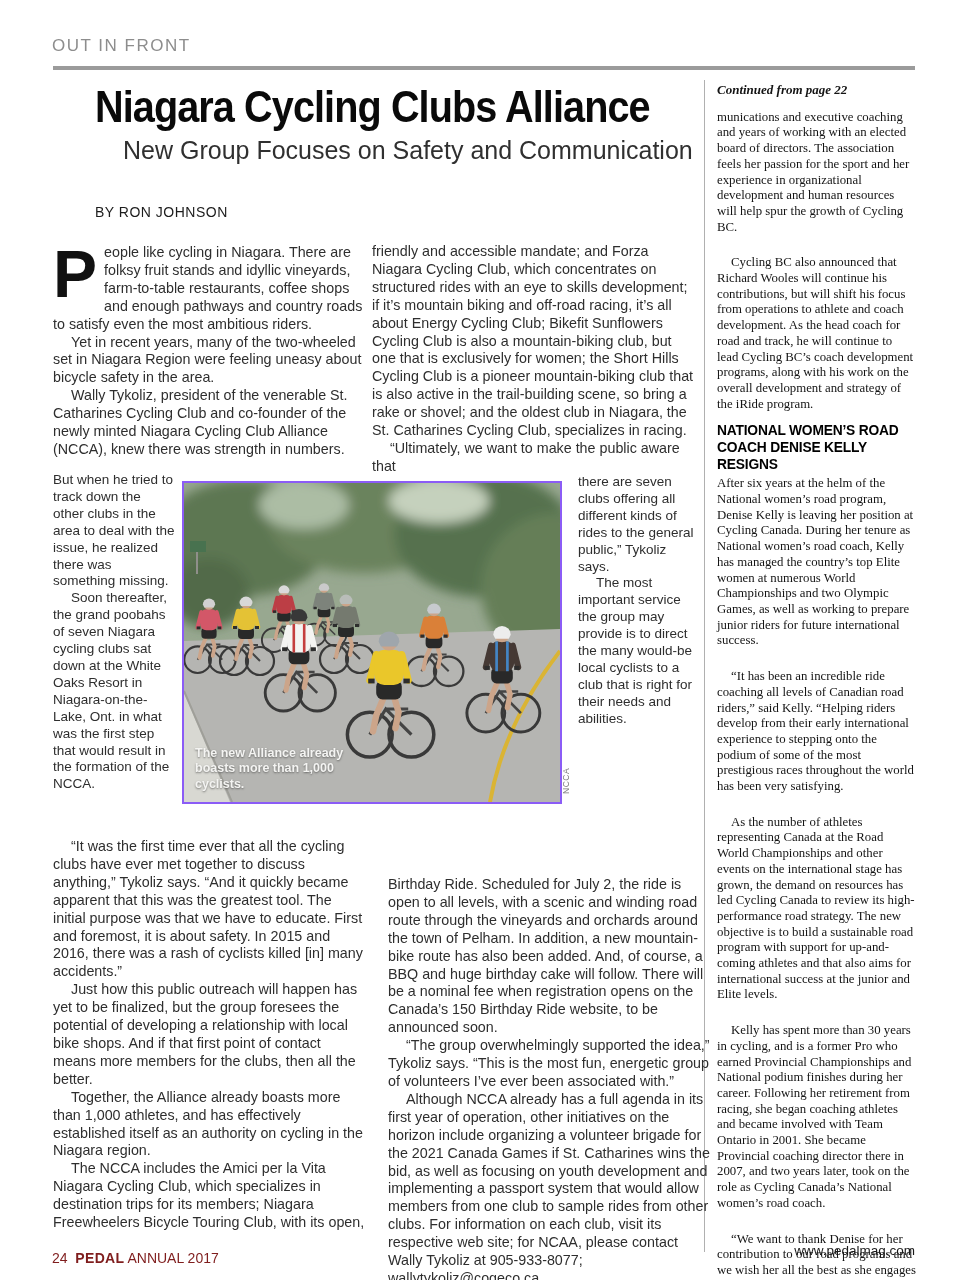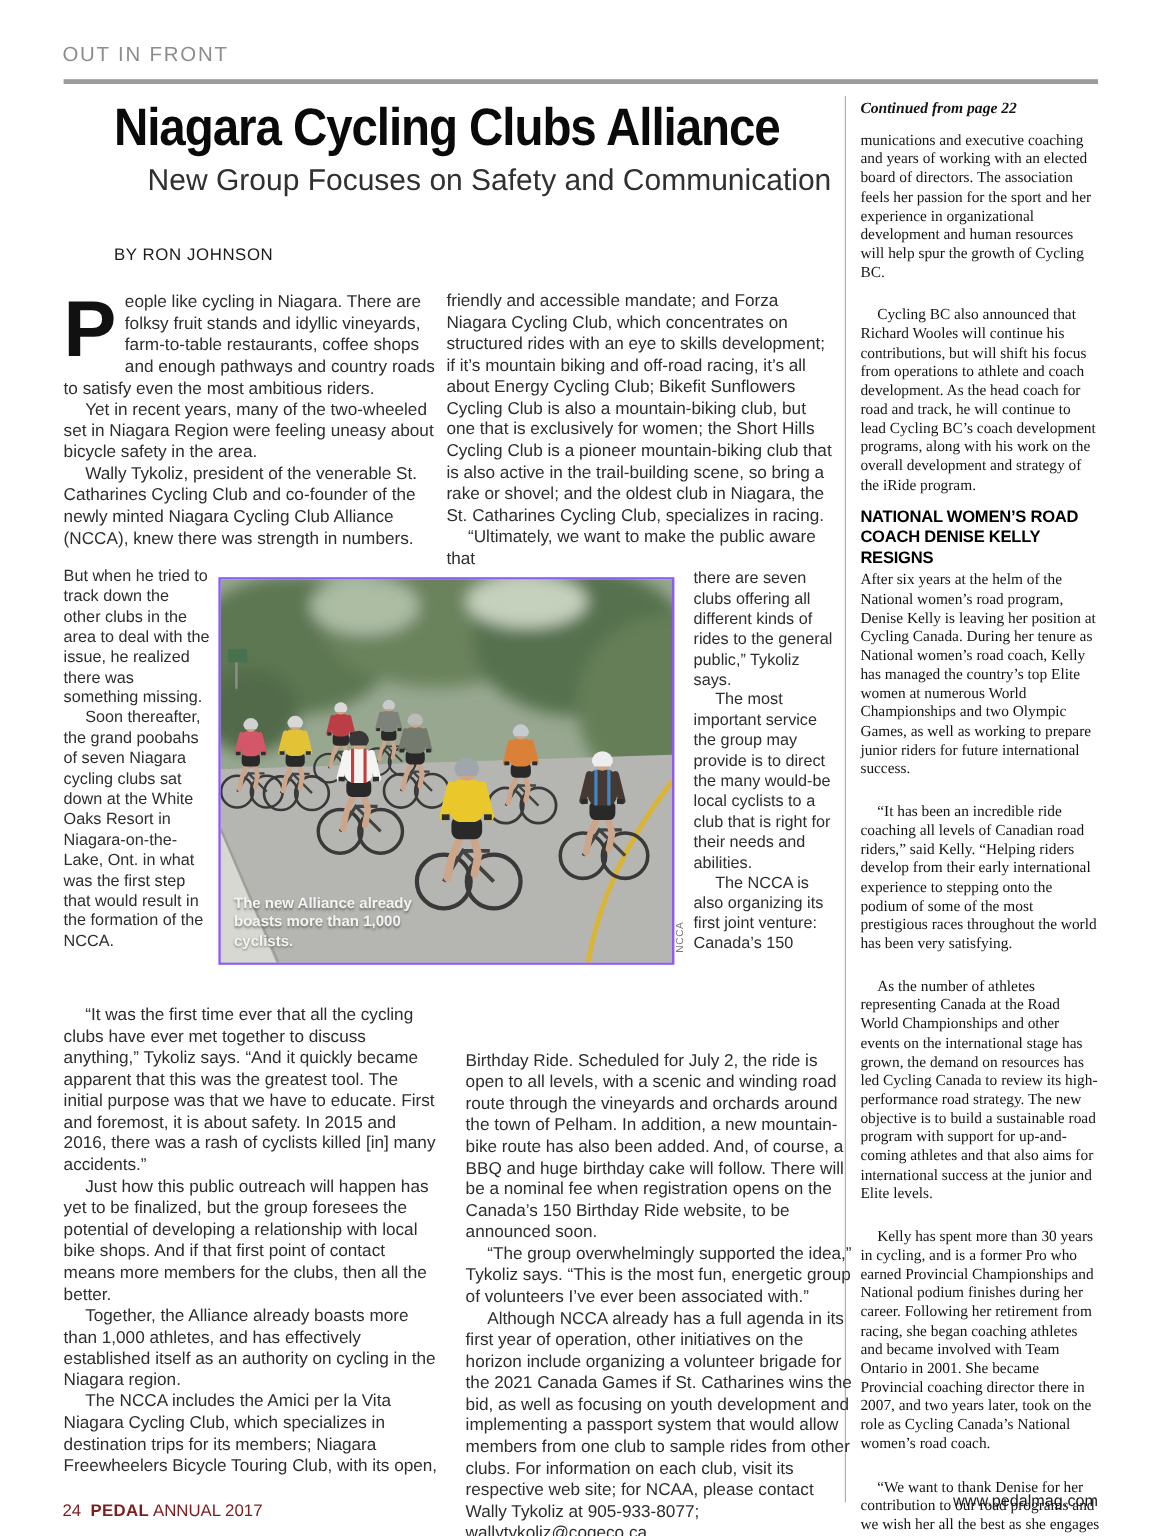--- a/index.html
+++ b/index.html
@@ -76,21 +76,20 @@
   </div>
 
   <div class="abs body-col col2-top">
     <p>friendly and accessible mandate; and Forza Niagara Cycling Club, which concentrates on structured rides with an eye to skills development; if it’s mountain biking and off-road racing, it’s all about Energy Cycling Club; Bikefit Sunflowers Cycling Club is also a mountain-biking club, but one that is exclusively for women; the Short Hills Cycling Club is a pioneer mountain-biking club that is also active in the trail-building scene, so bring a rake or shovel; and the oldest club in Niagara, the St. Catharines Cycling Club, specializes in racing.</p>
     <p class="ind">“Ultimately, we want to make the public aware that</p>
   </div>
 
   <div class="abs body-col narrow col2-narrow">
     <p>there are seven clubs offering all different kinds of rides to the general public,” Tykoliz says.</p>
     <p class="ind">The most important service the group may provide is to direct the many would-be local cyclists to a club that is right for their needs and abilities.</p>
-    <p class="ind">The NCCA is also organizing its first joint venture: Canada’s 150</p>
   </div>
 
   <div class="abs body-col col2-bottom">
     <p>Birthday Ride. Scheduled for July 2, the ride is open to all levels, with a scenic and winding road route through the vineyards and orchards around the town of Pelham. In addition, a new mountain-bike route has also been added. And, of course, a BBQ and huge birthday cake will follow. There will be a nominal fee when registration opens on the Canada’s 150 Birthday Ride website, to be announced soon.</p>
     <p class="ind">“The group overwhelmingly supported the idea,” Tykoliz says. “This is the most fun, energetic group of volunteers I’ve ever been associated with.”</p>
     <p class="ind">Although NCCA already has a full agenda in its first year of operation, other initiatives on the horizon include organizing a volunteer brigade for the 2021 Canada Games if St. Catharines wins the bid, as well as focusing on youth development and implementing a passport system that would allow members from one club to sample rides from other clubs. For information on each club, visit its respective web site; for NCAA, please contact Wally Tykoliz at 905-933-8077; wallytykoliz@cogeco.ca.</p>
   </div>
 
   <div class="abs photo">
     <svg id="photo-svg" width="376" height="319" viewBox="0 0 376 319">

